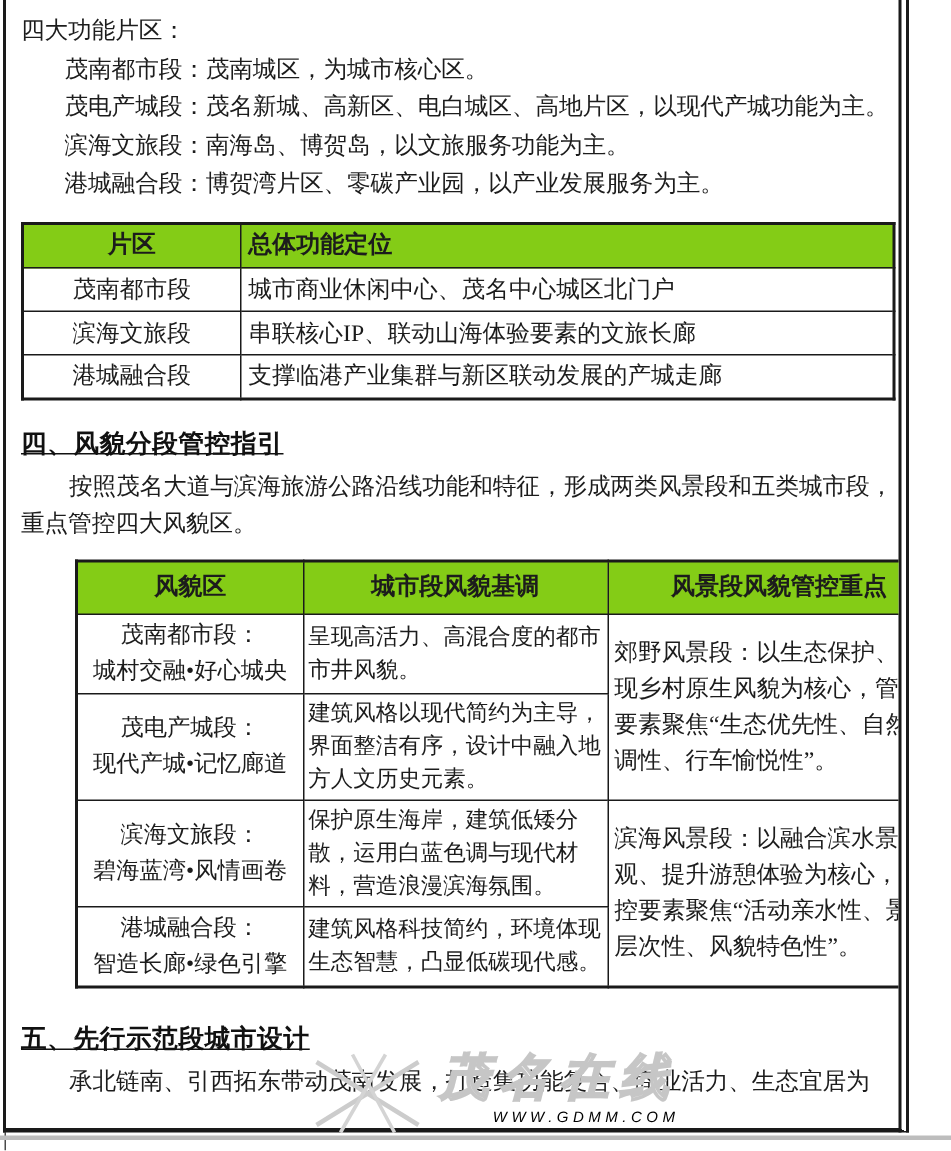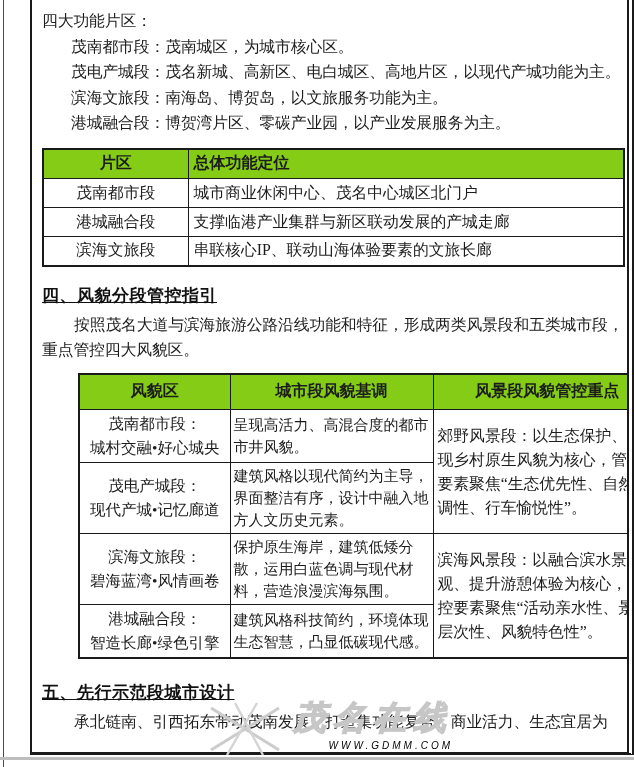--- a/index.html
+++ b/index.html
@@ -16,21 +16,21 @@
     position: absolute; left: 3px; top: 0; width: 1px; height: 767px;
     background: #4a4a4a;
   }
   
   .bottom-gray-line {
     position: absolute; left: 0; top: 757px; width: 634px; height: 3px;
     background: #bdbdbd; z-index: 5;
   }
   
   .page {
-    position: absolute; left: 30px; top: 0;
+    position: absolute; left: 2px; top: 0;
     width: 604px; height: 755px;
     background: #ffffff;
     border-left: 2px solid #1a1a1a;
     border-right: 7px double #1a1a1a;
     border-bottom: 3px solid #1a1a1a;
     padding: 6px 0 14px 10px;
     overflow: hidden;
   }
   .body-text { font-size: 15.8px; line-height: 25.5px; letter-spacing: -0.1px; white-space: nowrap; }
   .intro-title { margin-top: 2px; }
@@ -116,26 +116,26 @@
         <th class="col-zone">片区</th>
         <th class="col-func">总体功能定位</th>
       </tr>
     </thead>
     <tbody>
       <tr>
         <td class="col-zone">茂南都市段</td>
         <td class="col-func">城市商业休闲中心、茂名中心城区北门户</td>
       </tr>
       <tr>
+        <td class="col-zone">滨海文旅段</td>
+        <td class="col-func">串联核心IP、联动山海体验要素的文旅长廊</td>
+      </tr>
+      <tr>
         <td class="col-zone">港城融合段</td>
         <td class="col-func">支撑临港产业集群与新区联动发展的产城走廊</td>
-      </tr>
-      <tr>
-        <td class="col-zone">滨海文旅段</td>
-        <td class="col-func">串联核心IP、联动山海体验要素的文旅长廊</td>
       </tr>
     </tbody>
   </table>
 
   <div class="section-heading" id="heading-4">四、风貌分段管控指引</div>
   <div class="paragraph">
     <div class="body-text para-line indent">按照茂名大道与滨海旅游公路沿线功能和特征，形成两类风景段和五类城市段，</div>
     <div class="body-text para-line">重点管控四大风貌区。</div>
   </div>
 

